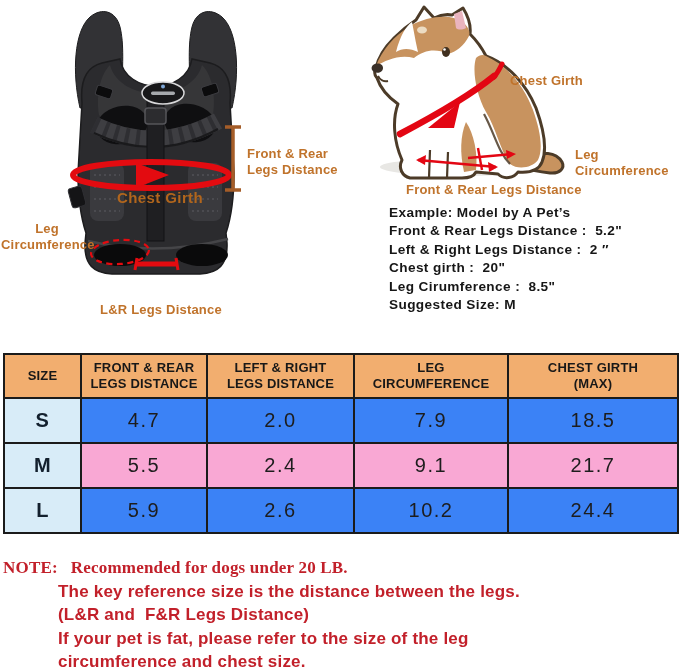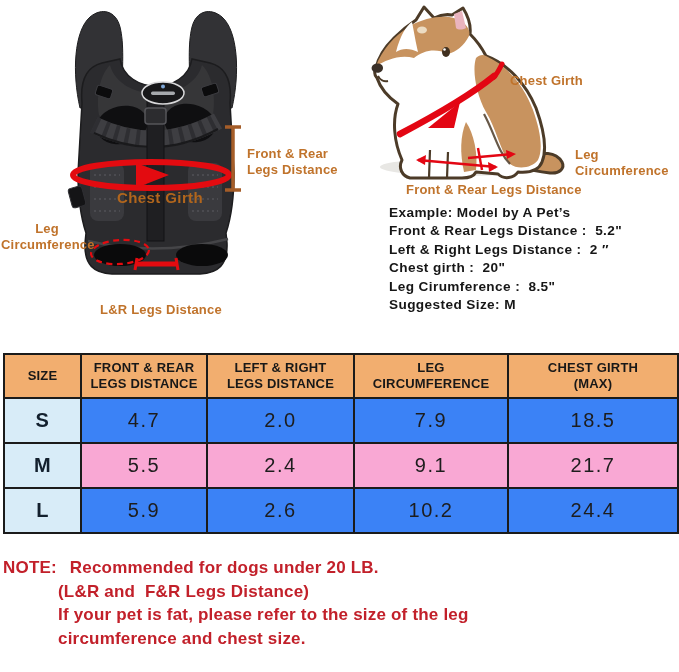--- a/index.html
+++ b/index.html
@@ -13,21 +13,21 @@
   
   table.sizes { position:absolute; left:3px; top:321px; border-collapse:collapse; table-layout:fixed;margin-top:32px; }
   table.sizes th, table.sizes td { border:2px solid #1b1b1b; text-align:center; vertical-align:middle; }
   table.sizes th { background:#f2ae6f; color:#181818; font-size:13px; font-weight:bold; line-height:1.2; letter-spacing:.2px; white-space:pre-wrap; height:44px; }
   table.sizes td { height:45px; font-size:20px; color:#1d1d1d; letter-spacing:1.5px; background:#3b82f6; }
   table.sizes td.size-cell { background:#d8ecf8; font-weight:bold; color:#13202e; letter-spacing:.5px; }
   table.sizes tr.alt td { background:#f9a8d4; }
   table.sizes tr.alt td.size-cell { background:#d8ecf8; }
   
   .notes { left:3px; top:556px; width:672px; color:#c2202a; font-weight:bold; font-size:17px; line-height:23.5px; letter-spacing:.2px; }
-  .notes .row1 span { white-space:pre-wrap; }
+  .notes .row1 span { white-space:pre-wrap;font-family:Liberation Serif, serif; }
   .notes .ind { margin-left:55px; white-space:pre-wrap; }
 </style>
 </head>
 <body>
 
 <div id="stage">
 
   <svg class="abs" style="left:50px; top:3px;" width="245" height="282" viewBox="0 0 245 282">
 
     <path d="M30,105 C22,70 24,28 40,14 C52,4 66,8 70,24 C74,40 73,62 71,100 Z" fill="#323235" stroke="#1e1e20" stroke-width="1"></path>
@@ -205,18 +205,19 @@
         <td>24.4</td>
       </tr>
     </tbody>
   </table>
 
   <div class="abs notes">
     <div class="row1">
       <span style="margin-right:8px;">NOTE:</span>
       <span>Recommended for dogs under 20 LB.</span>
     </div>
+    <div class="ind">The key reference size is the distance between the legs.</div>
     <div class="ind">(L&amp;R and  F&amp;R Legs Distance)</div>
     <div class="ind">If your pet is fat, please refer to the size of the leg</div>
     <div class="ind">circumference and chest size.</div>
   </div>
 
 </div>
 
 </body></html>

